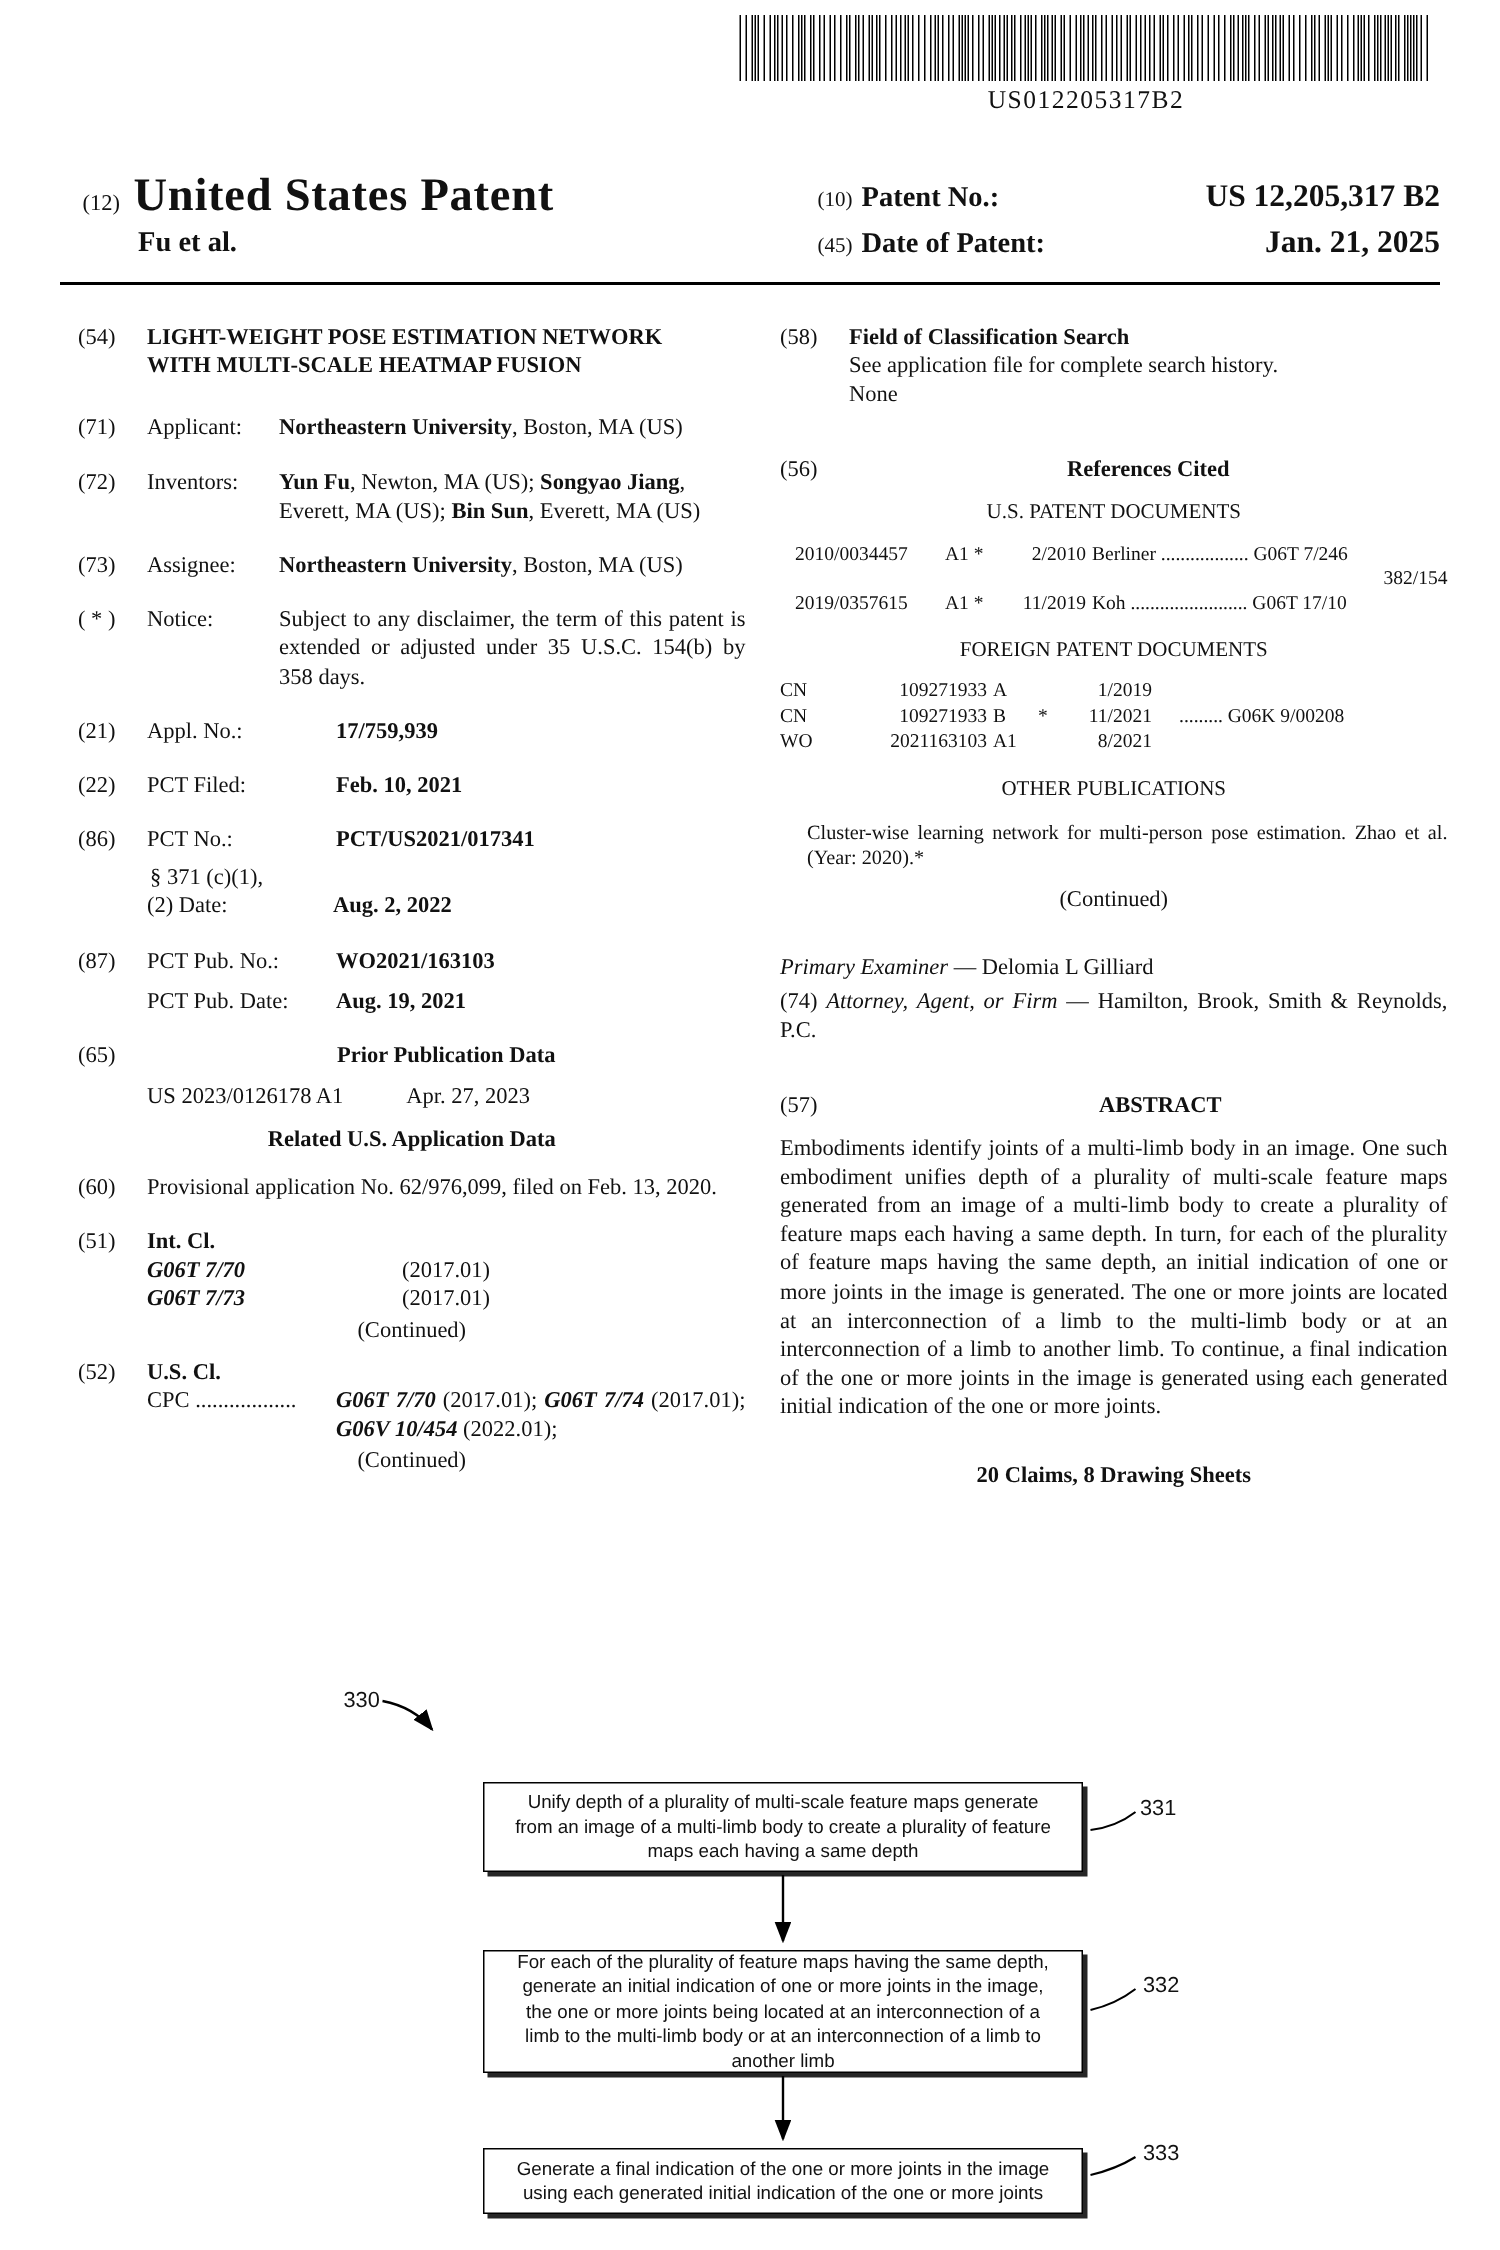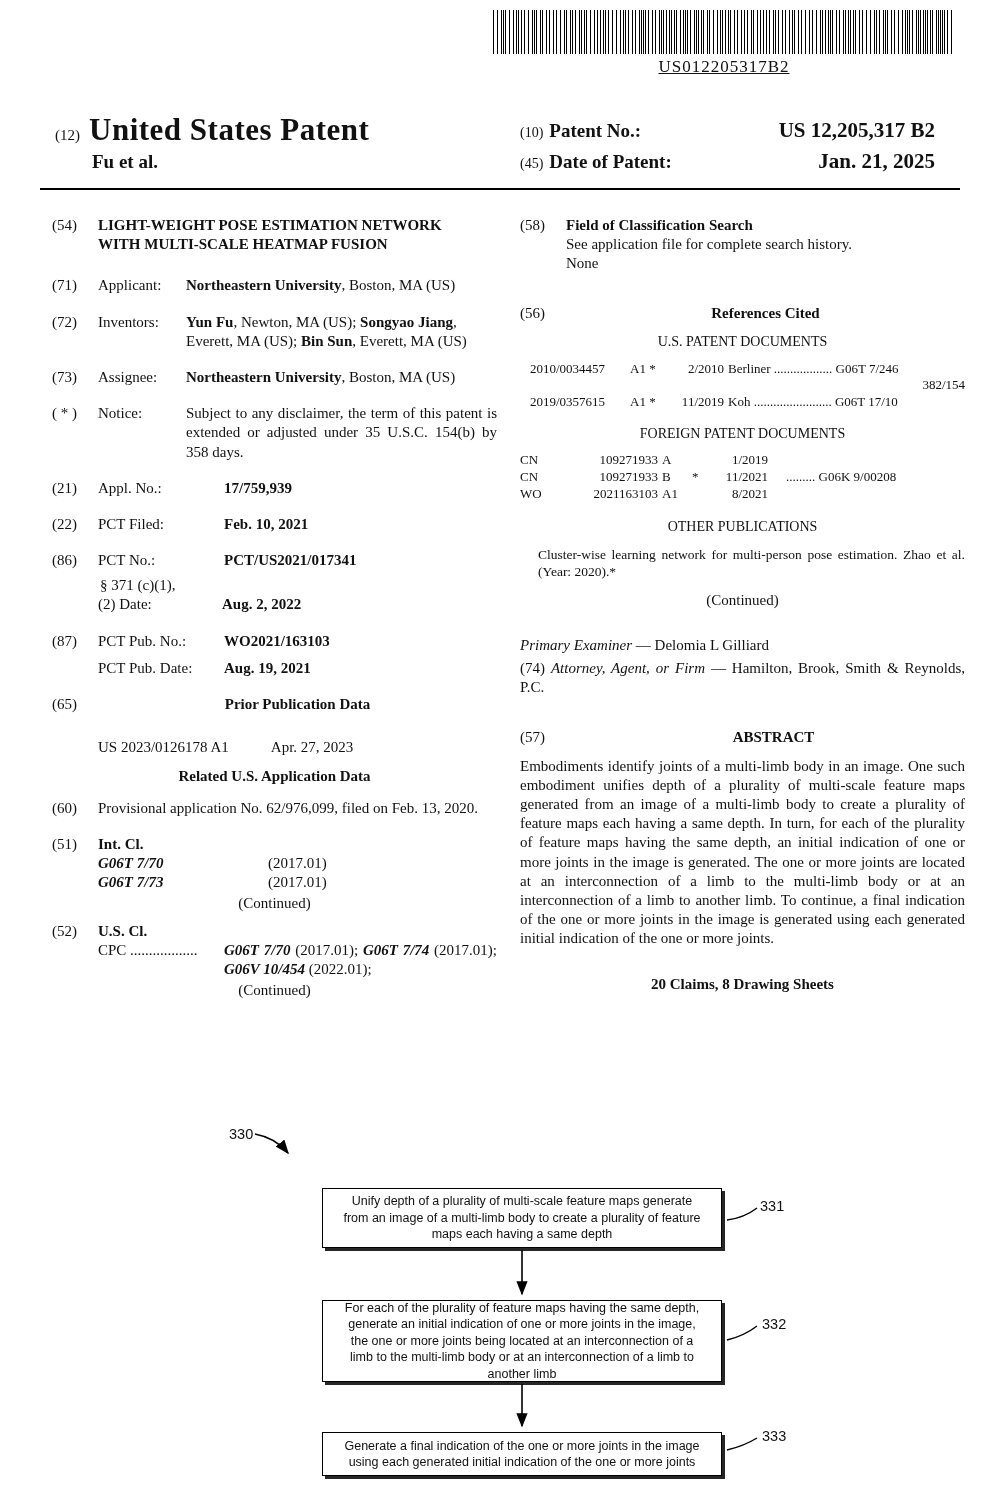--- a/index.html
+++ b/index.html
@@ -6,29 +6,29 @@
   .page{position:relative;width:1000px;height:1500px;background:#fff;color:#111;
         font-family:"Liberation Serif", serif;overflow:hidden;}
   .b{font-weight:bold}
   .i{font-style:italic}
   .bi{font-weight:bold;font-style:italic}
 
   
   .barcode-wrap{position:absolute;left:488px;top:10px;width:472px;text-align:center;}
   .barcode{height:44px;display:flex;align-items:stretch;justify-content:center;}
   .barcode .bar{background:#000;flex:0 0 auto;}
-  .barcode-text{font-size:17px;margin-top:3px;letter-spacing:1px;text-decoration:underline;}
+  .barcode-text{font-size:17px;margin-top:3px;letter-spacing:1px;}
 
   
   .h-left{position:absolute;left:55px;top:112px;}
   .h-row{display:flex;align-items:baseline;gap:9px;}
   .h12{font-size:15px;}
   .h-title{font-size:31px;font-weight:bold;letter-spacing:.5px;}
   .h-author{font-size:19px;font-weight:bold;margin-left:37px;margin-top:3px;}
-  .h-right{position:absolute;left:520px;top:118px;width:415px;}
+  .h-right{position:absolute;left:545px;top:118px;width:415px;}
   .h-right .row{display:flex;justify-content:space-between;align-items:baseline;margin-bottom:6px;}
   .pnum{font-size:14px;font-weight:normal;margin-right:6px;}
   .plabel{font-size:19px;font-weight:bold;}
   .pval{font-size:21px;font-weight:bold;}
   .rule{position:absolute;left:40px;top:188px;width:920px;height:2px;background:#000;}
 
   
   .col{position:absolute;top:216px;width:445px;font-size:15px;line-height:1.28;}
   .col-left{left:52px;}
   .col-right{left:520px;}
@@ -330,21 +330,21 @@
       </span>
     </div>
     <div class="entry">
       <span class="enum"></span>
       <span class="kv2">
         <span>PCT Pub. Date:</span>
         <span class="b">Aug. 19, 2021</span>
       </span>
     </div>
 
-    <div class="entry" style="margin-bottom:24px;">
+    <div class="entry" style="margin-bottom:8px;">
       <span class="enum">(65)</span>
       <span class="ctr b">Prior Publication Data</span>
     </div>
     <div class="entry" style="margin-bottom:10px;">
       <span class="enum"></span>
       <span><span>US 2023/0126178 A1</span><span style="display:inline-block;width:42px;"></span><span>Apr. 27, 2023</span></span>
     </div>
 
     <div class="ctr b" style="margin-bottom:12px;">Related U.S. Application Data</div>
 

